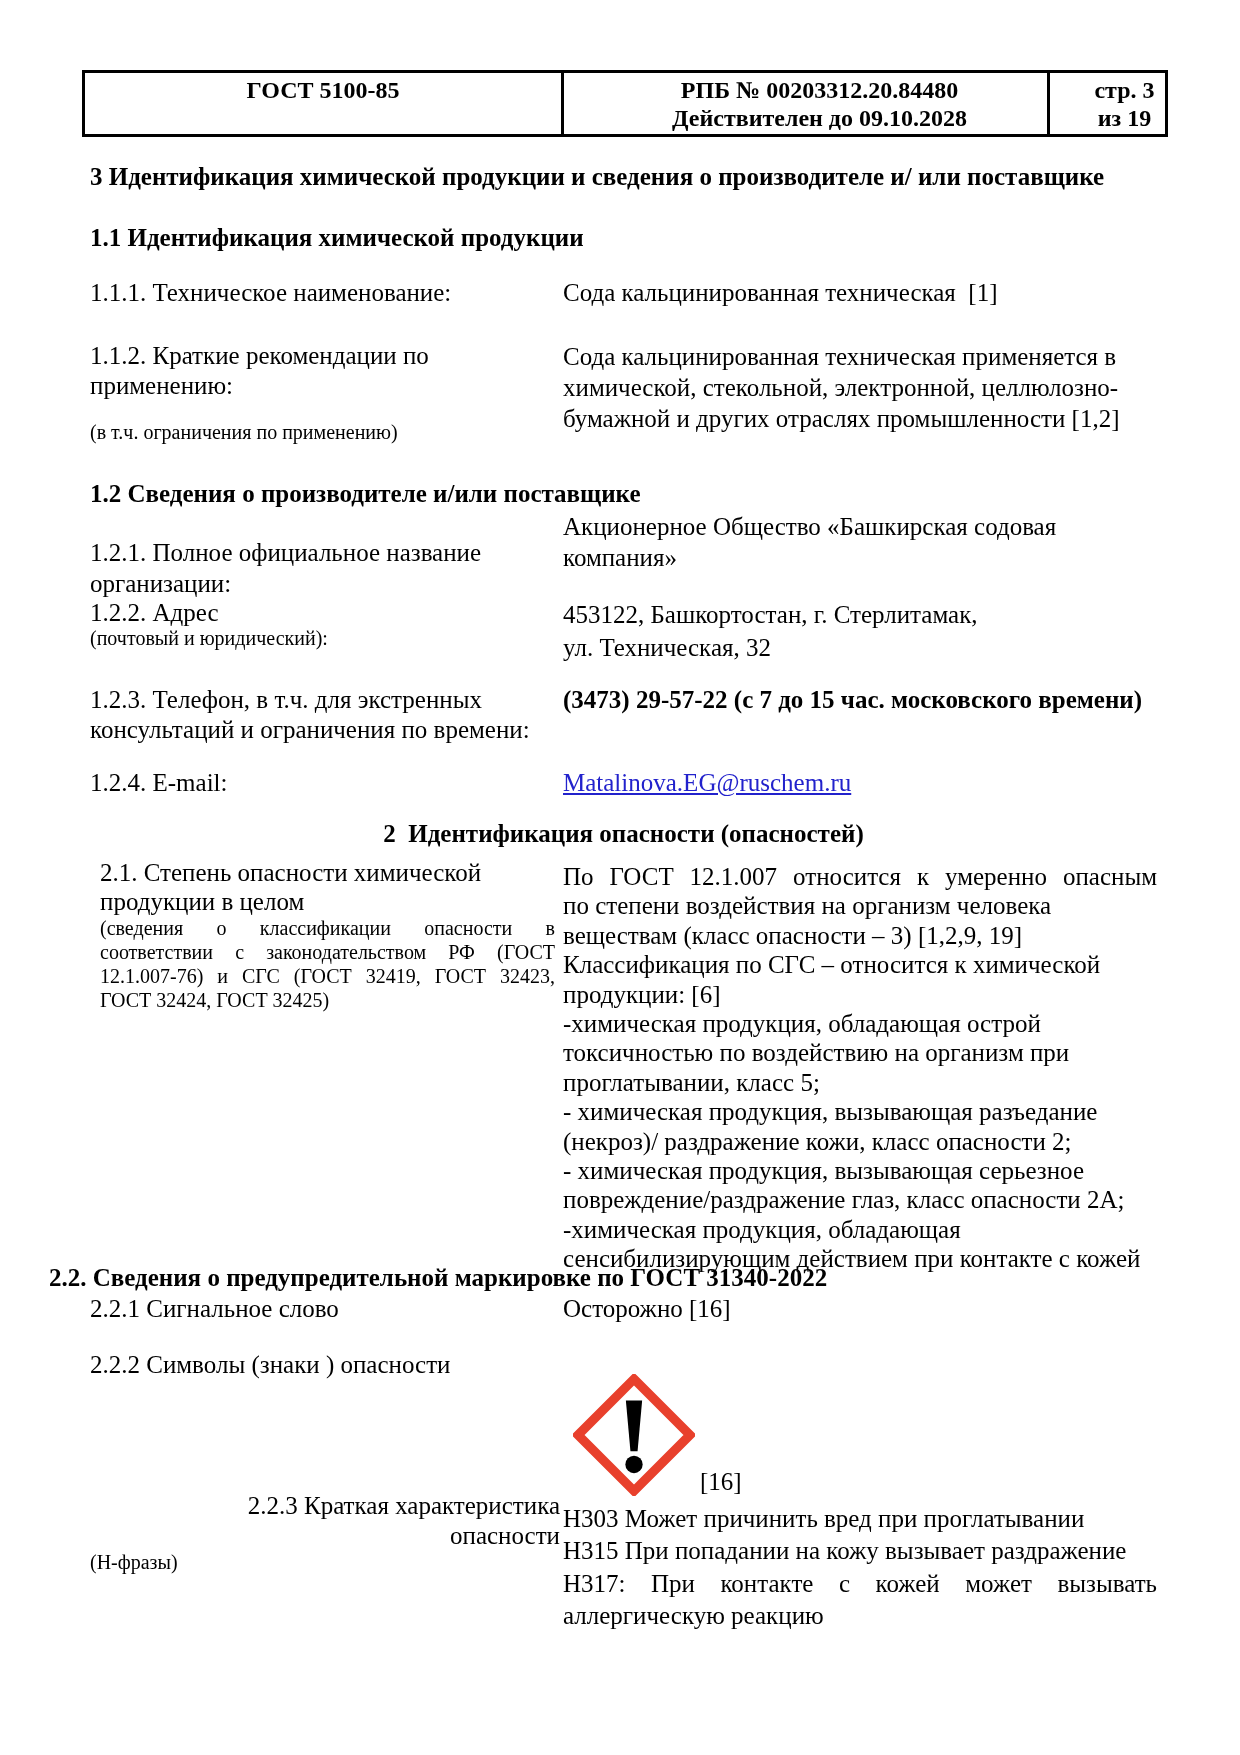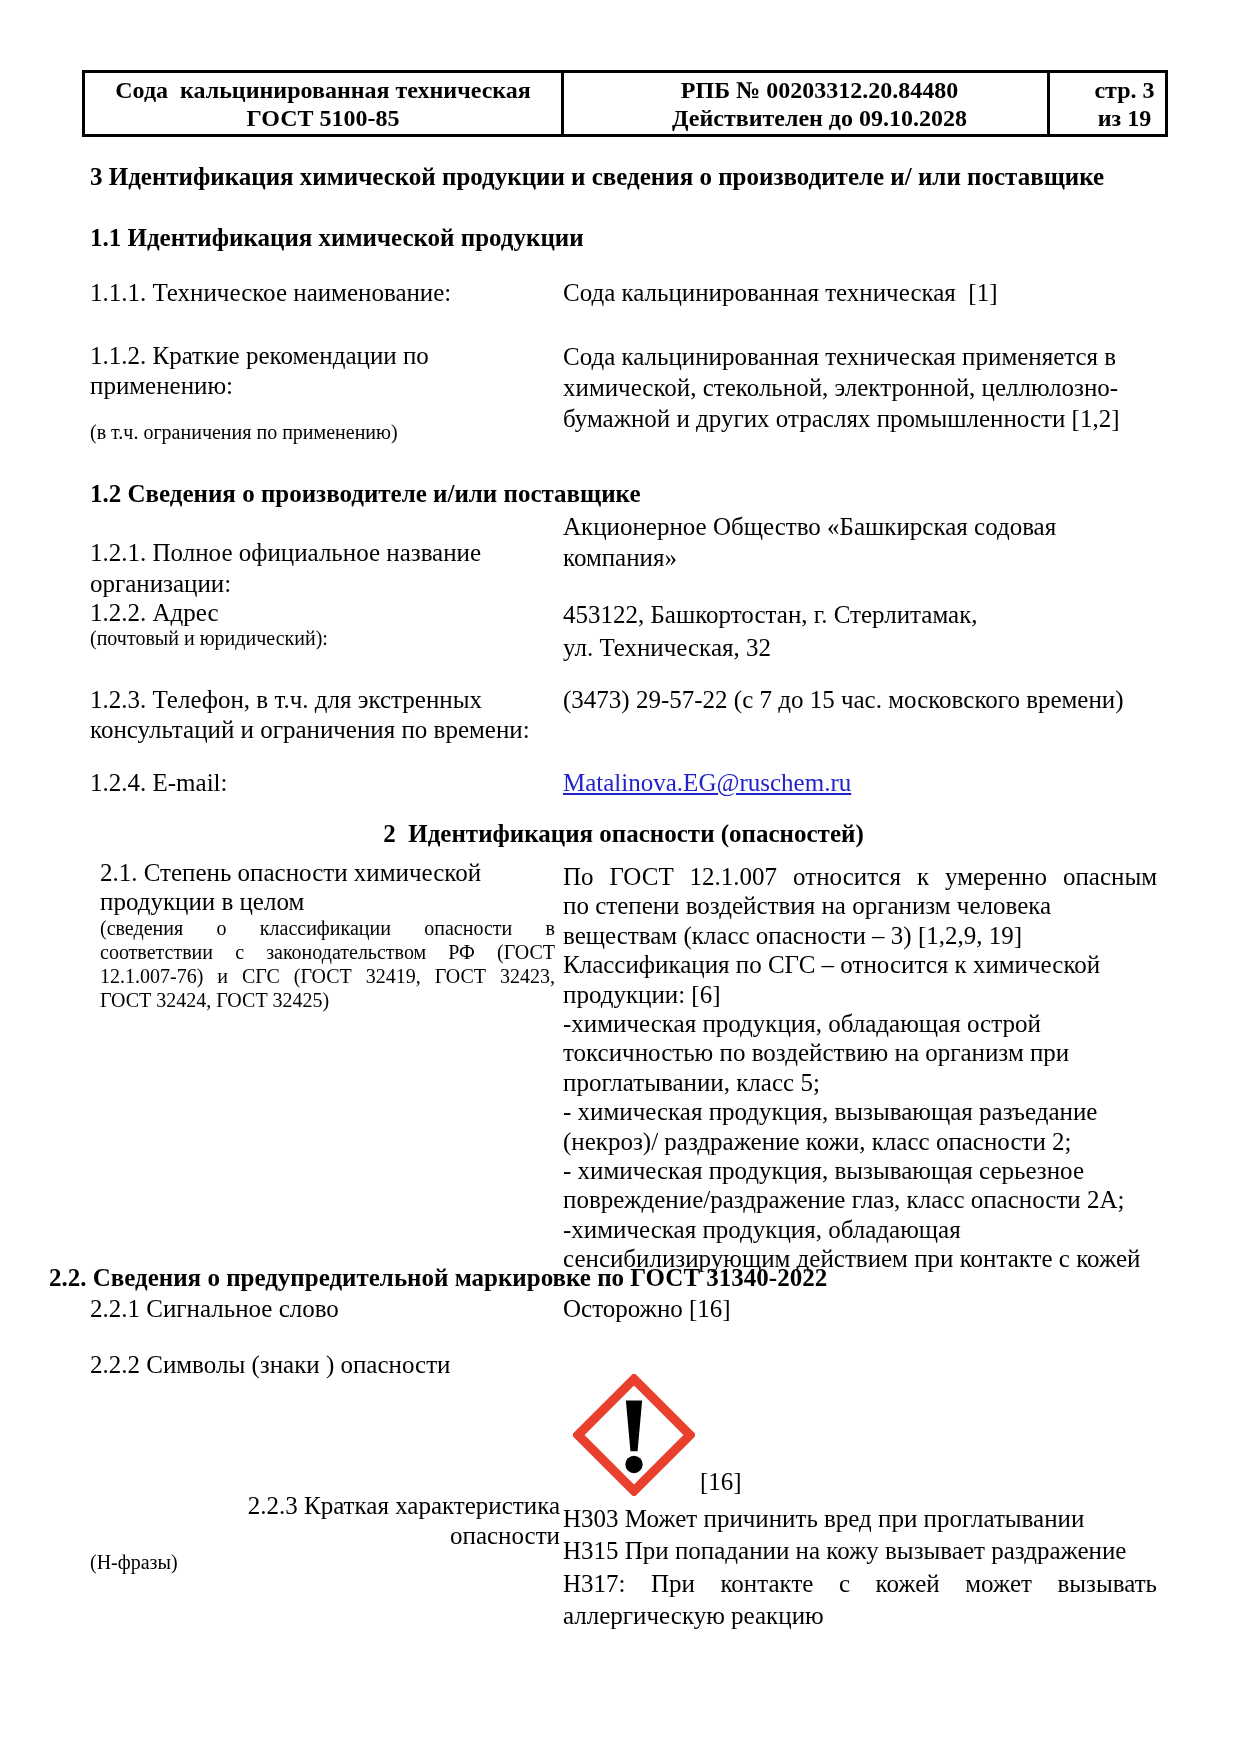--- a/index.html
+++ b/index.html
@@ -48,21 +48,20 @@
   .note21 { width:455px; }
   .ghs { display:block; }
 </style>
 </head>
 <body>
 
 <div class="doc">
 
   <div class="abs hdr-table">
     <div class="hdr-cell">
-      <div class="pre">Сода  кальцинированная техническая</div>
       <div>ГОСТ 5100-85</div>
     </div>
     <div class="hdr-cell">
       <div>РПБ № 00203312.20.84480</div>
       <div>Действителен до 09.10.2028</div>
     </div>
     <div class="hdr-cell">
       <div>стр. 3</div>
       <div>из 19</div>
     </div>
@@ -101,21 +100,21 @@
   <div class="abs sm" style="left:90px; top:627px;text-align:right;">(почтовый и юридический):</div>
   <div class="abs value-col lh33" style="top:598px;">
     <div>453122, Башкортостан, г. Стерлитамак,</div>
     <div>ул. Техническая, 32</div>
   </div>
 
   <div class="abs label-col" style="top:685px;">
     <div>1.2.3. Телефон, в т.ч. для экстренных</div>
     <div>консультаций и ограничения по времени:</div>
   </div>
-  <div class="abs value-col" style="top:685px;">(3473) 29-57-22 (с 7 до 15 час. московского времени)</div>
+  <div class="abs value-col" style="top:685px;font-weight:bold;">(3473) 29-57-22 (с 7 до 15 час. московского времени)</div>
 
   <div class="abs label-col" style="top:768px;">1.2.4. E-mail:</div>
   <div class="abs value-col" style="top:768px;">
     <a class="email">Matalinova.EG@ruschem.ru</a>
   </div>
 
   <div class="abs heading center-head pre" style="top:820px;">2  Идентификация опасности (опасностей)</div>
 
   <div class="abs lh29" style="left:100px; top:858px; width:460px;">
     <div>2.1. Степень опасности химической</div>

